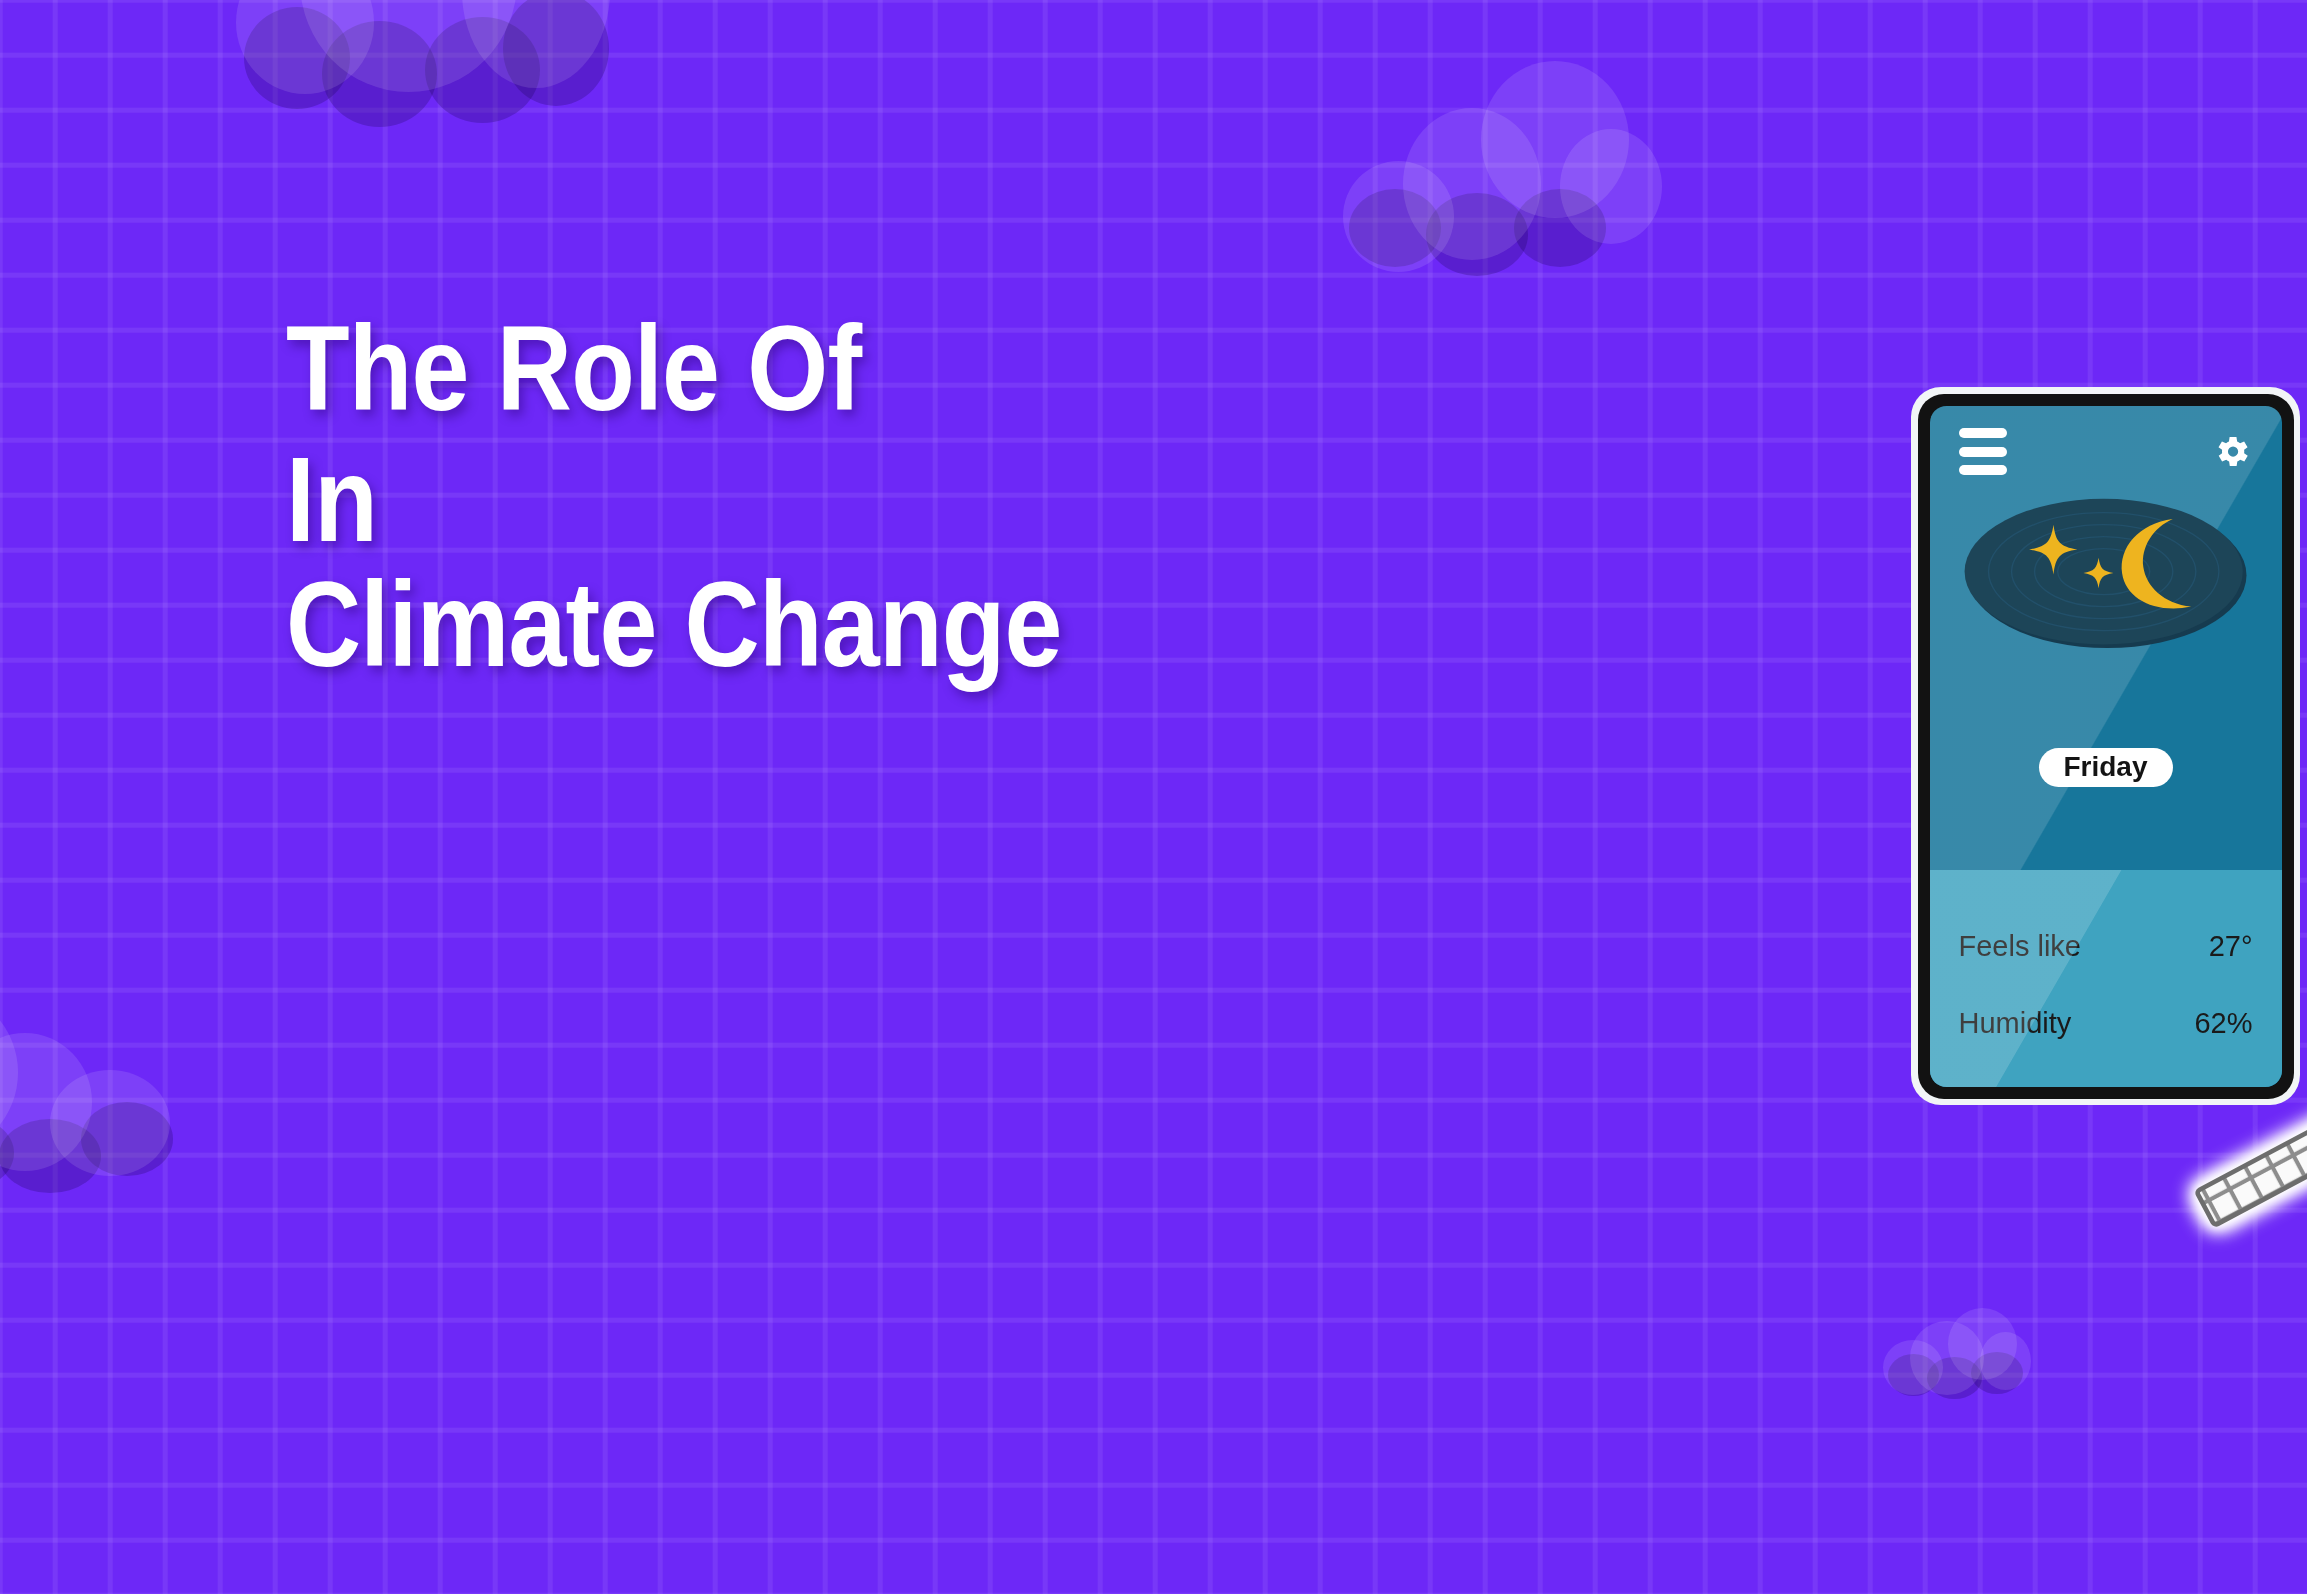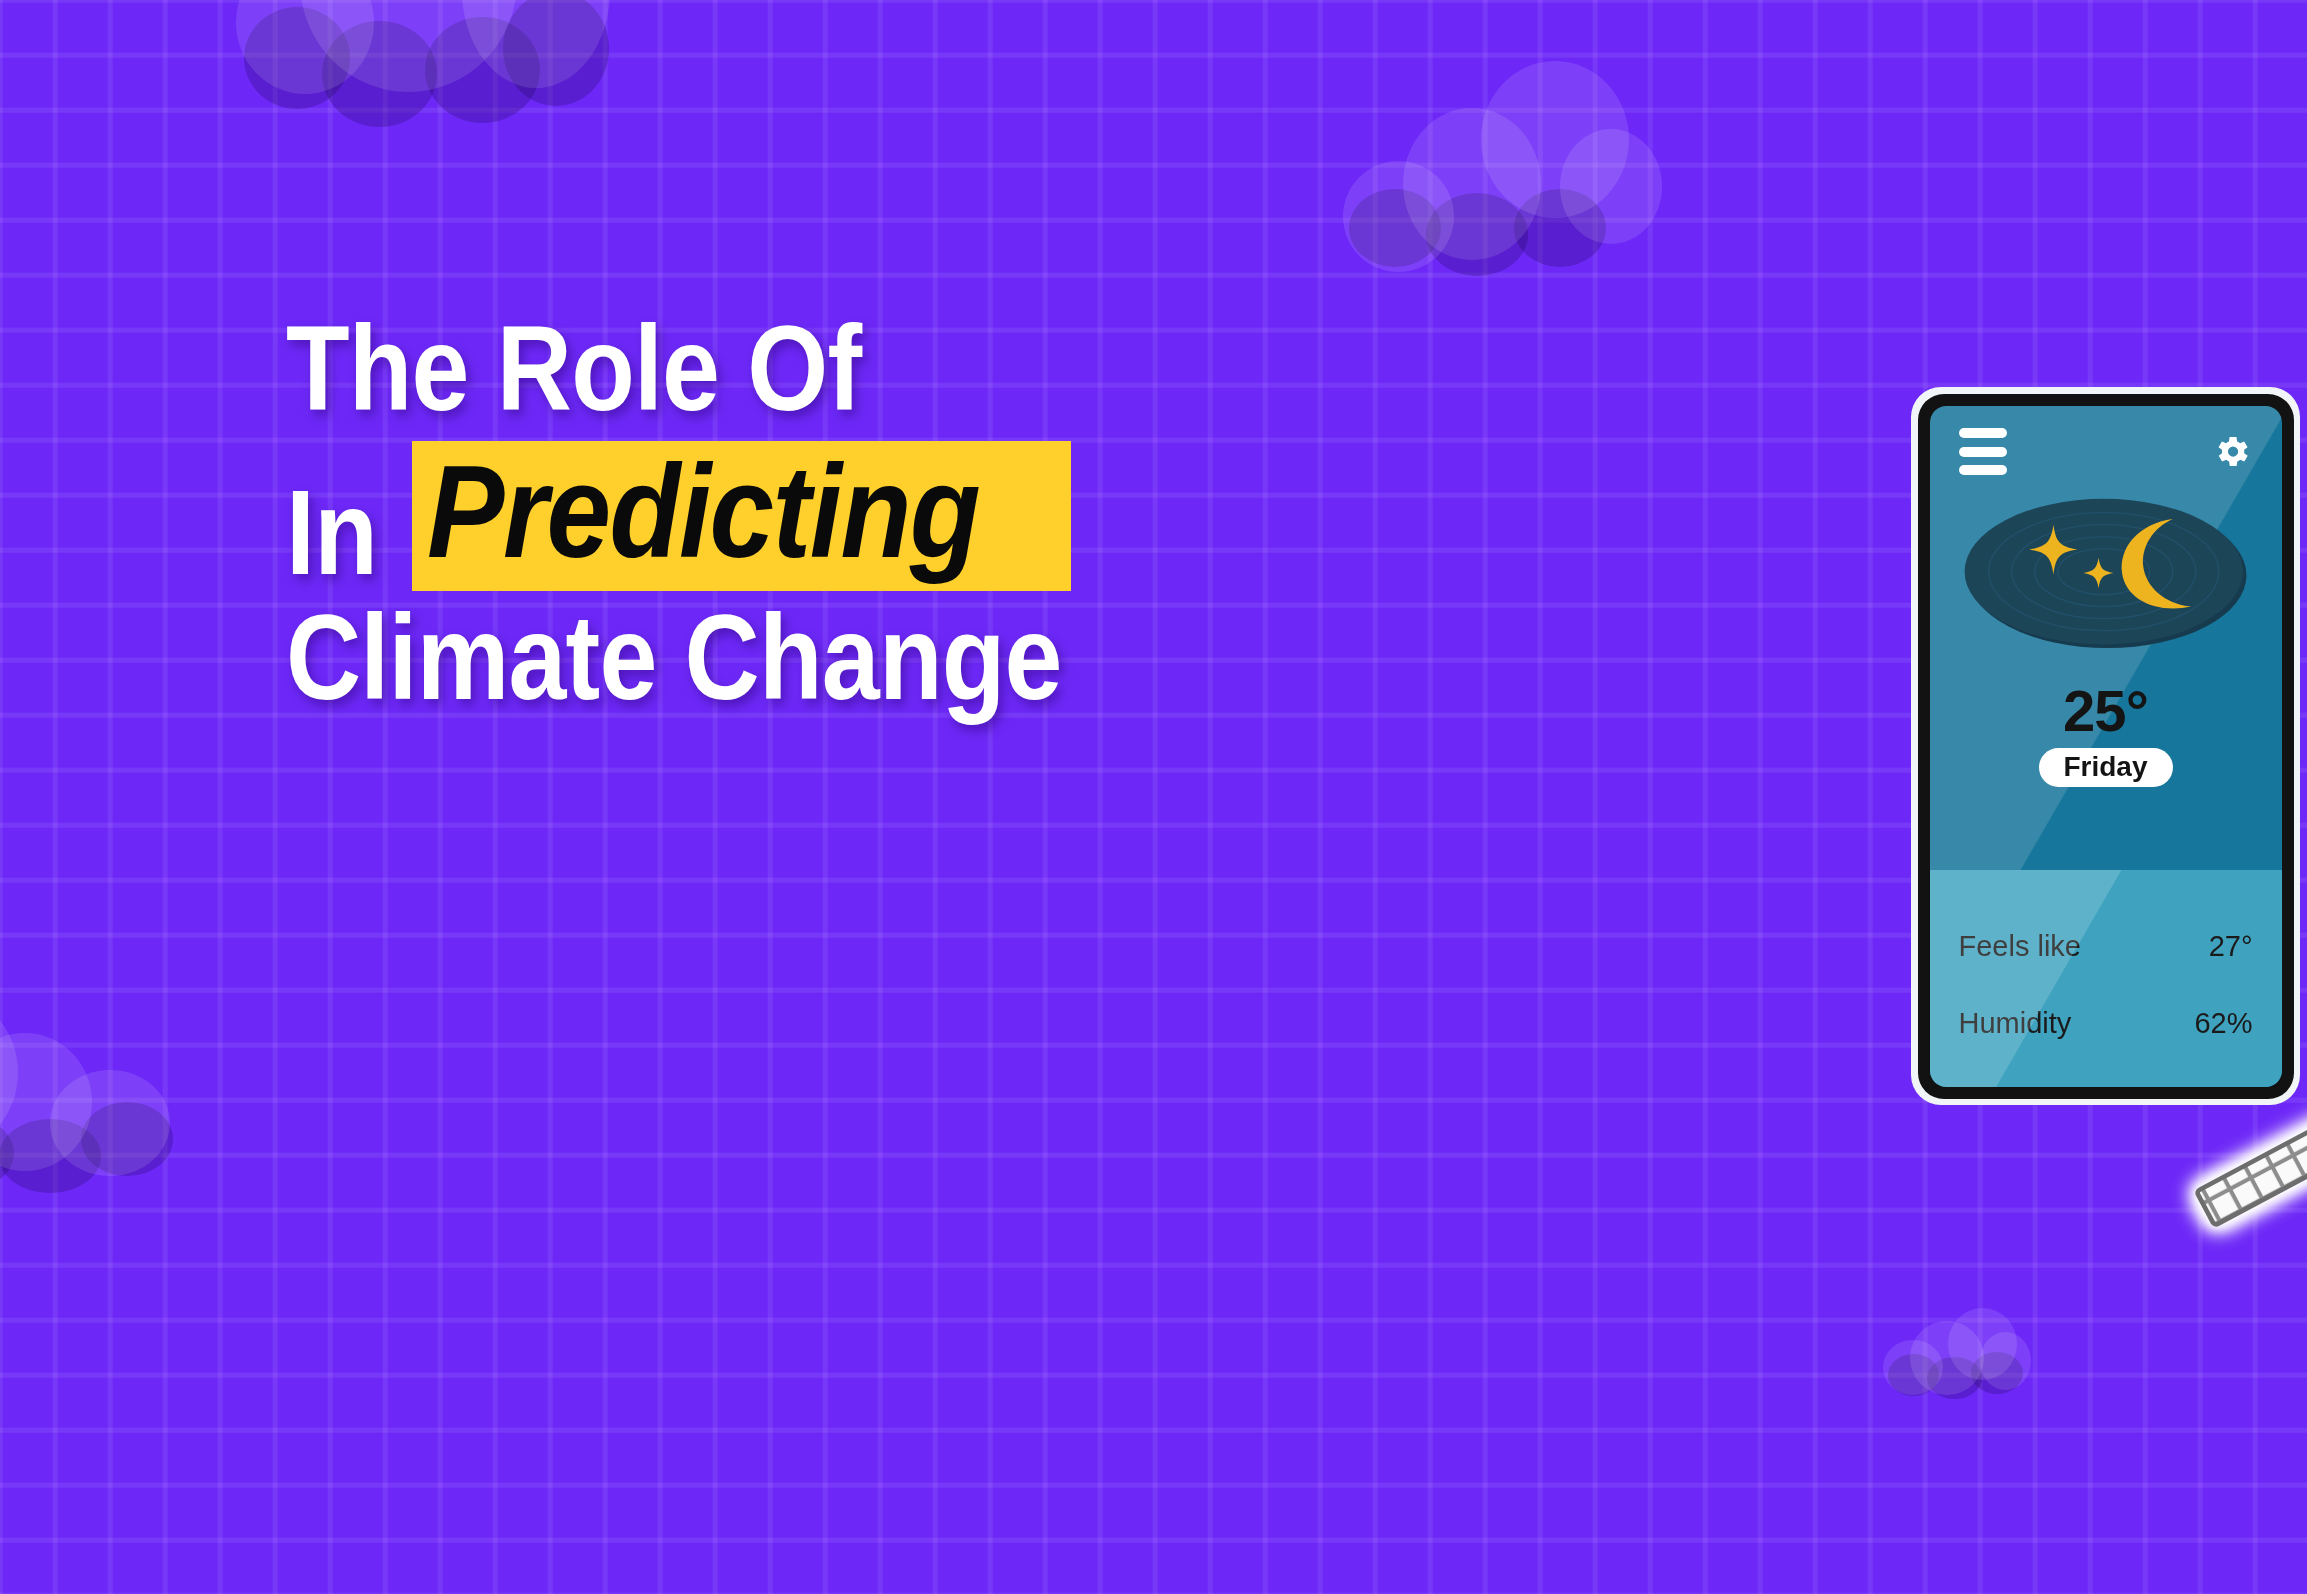--- a/index.html
+++ b/index.html
@@ -135,25 +135,20 @@
     <div class="puff" style="left:97px;top:24px;width:51px;height:58px;"></div>
   </div>
 
   <div class="headline">
 
     <div class="hl-line l1">The Role Of</div>
 
 
     <div class="row3">
       <div class="in-word">In</div>
-      <div class="hi-wrap">
-        <div class="hi-box predicting">
-          <span class="txt">Predicting</span>
-        </div>
-      </div>
     </div>
 
     <div class="hl-line l4">Climate Change</div>
   </div>
 
   <div class="phone" id="phone1">
     <div class="bezel">
       <div class="screen">
         <div class="sheen"></div>
 
@@ -177,21 +172,20 @@
               <ellipse cx="305" cy="162" rx="200" ry="102"></ellipse>
               <ellipse cx="305" cy="162" rx="150" ry="76"></ellipse>
               <ellipse cx="305" cy="162" rx="100" ry="50"></ellipse>
             </g>
             <path d="M455 48c-74 10-118 62-110 118 8 55 72 88 150 72-60-6-98-44-104-86-6-43 22-86 64-104Z" fill="#eeb41f"></path>
             <path d="M196 60c5 38 14 47 52 54-38 6-47 15-52 54-6-39-15-48-53-54 38-7 47-16 53-54Z" fill="#eeb41f"></path>
             <path d="M294 132c3 23 9 29 32 33-23 4-29 10-32 33-4-23-10-29-33-33 23-4 29-10 33-33Z" fill="#eeb41f"></path>
           </svg>
         </div>
 
-        <div class="temp" style="top:271px;font-size:58px;">25°</div>
 
         <div class="daypill" style="top:342px;font-size:28px;">Friday</div>
 
         <div class="lower">
           <div class="sheen" style="background:linear-gradient(120deg,rgba(255,255,255,.16) 0 40%,rgba(255,255,255,0) 40.2%)"></div>
           <div class="statrow" style="margin-top:60px;font-size:29px;">
             <span>Feels like</span>
             <span>27°</span>
           </div>
           <div class="statrow" style="margin-top:44px;font-size:29px;">

